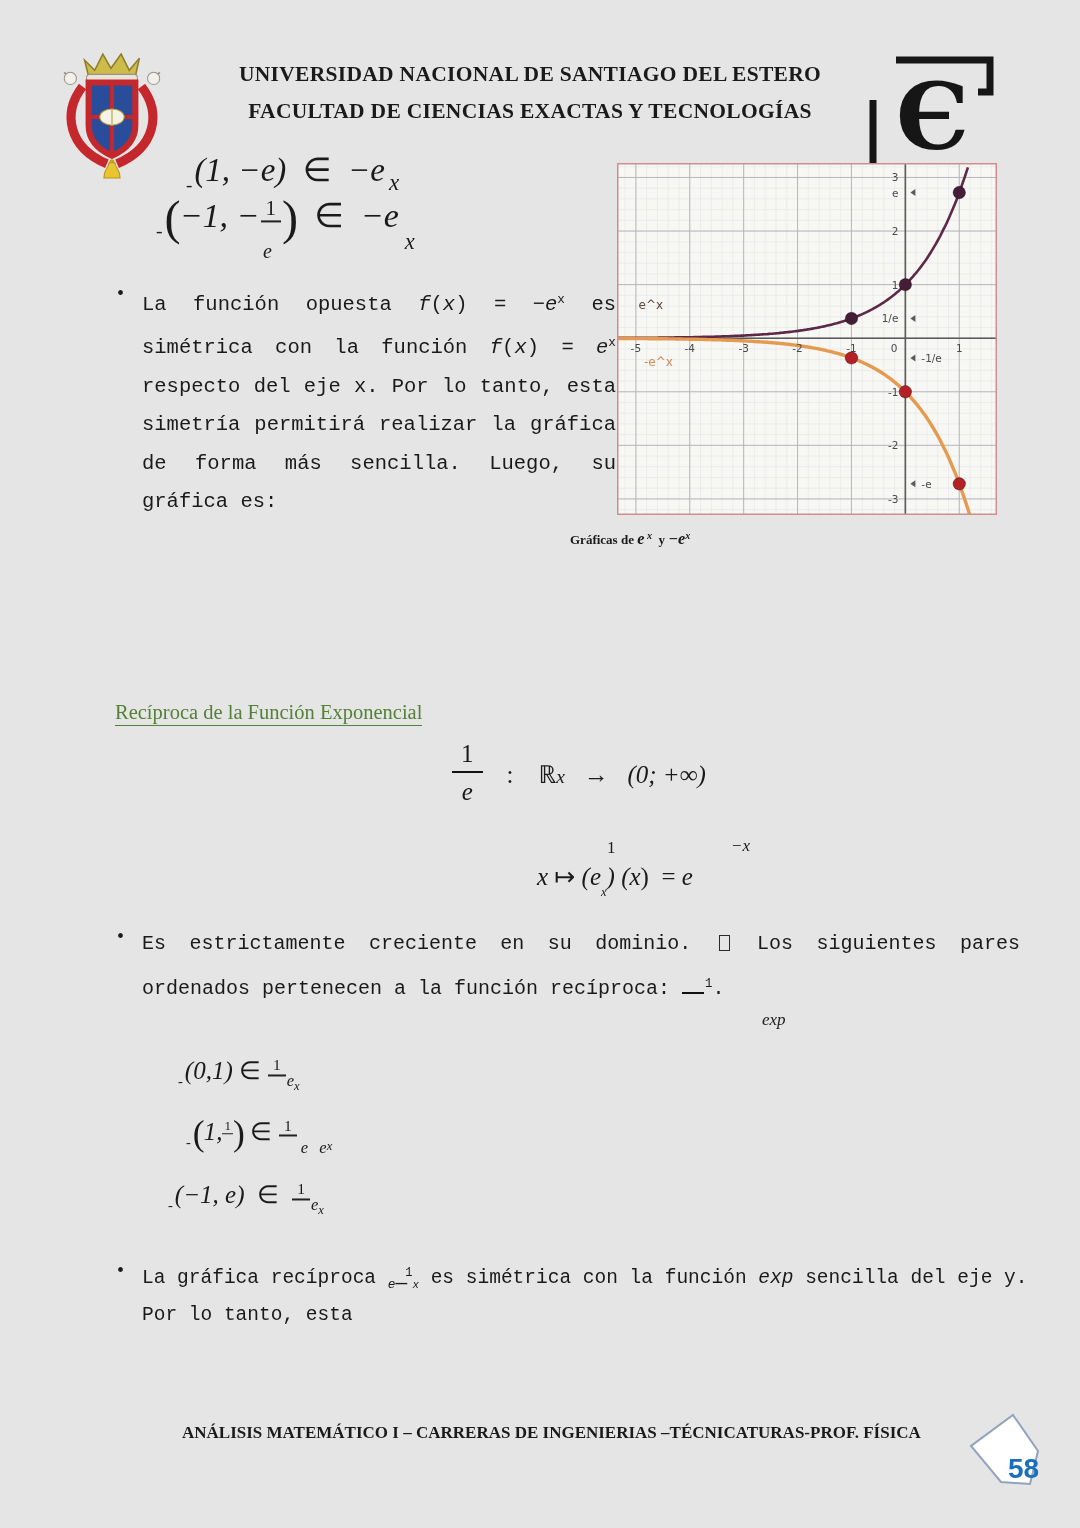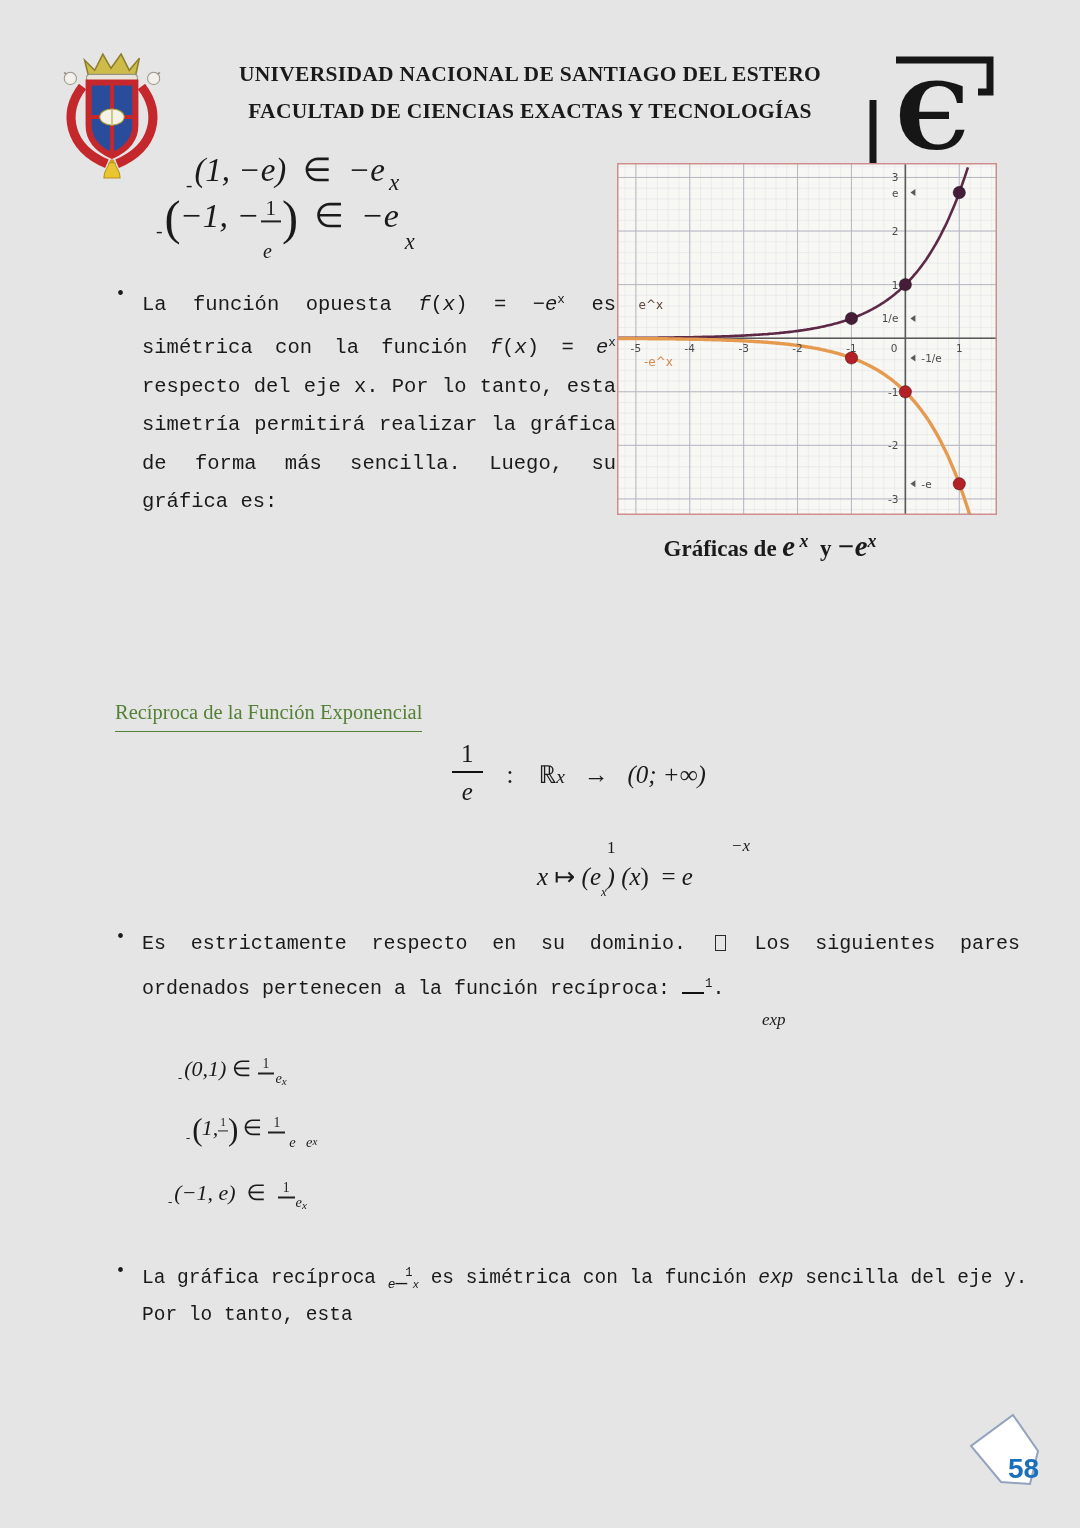--- a/index.html
+++ b/index.html
@@ -50,37 +50,37 @@
   .b2 { left:117px; top:924px; width:910px; }
   .b2 .btext { width:878px; font-size:20px; line-height:40px; text-align:justify; }
   .b3 { left:117px; top:1258px; width:930px; }
   .b3 .btext { width:905px; font-size:19.5px; line-height:30px; }
   .exp-displaced { left:762px; top:1010px; font-size:17px; font-style:italic; }
 
   
   .graph-box { left:617px; top:163px; width:380px; height:352px; }
   #graph-svg text.tick { font-family:"DejaVu Sans", sans-serif; font-size:10.5px; fill:#4a4a4a; }
   #graph-svg text.curvelabel { font-family:"DejaVu Sans", sans-serif; font-size:12px; }
-  .caption { left:570px; top:530px; width:400px; text-align:center; font-size:23px; }
-
-  
-  .section-title { left:115px; top:701px; font-size:20.5px; border-bottom:1.5px solid #538135; padding-bottom:7px; }
+  .caption { left:570px; top:530px; width:400px; text-align:left; font-size:13px; }
+
+  
+  .section-title { left:115px; top:701px; font-size:20.5px; border-bottom:1.5px solid #538135; padding-bottom:1px; }
 
   
   .math-recip { left:452px; top:740px; display:flex; align-items:center; gap:24px; font-size:25px; }
   .dfrac { display:inline-flex; flex-direction:column; align-items:center; }
   .dnum { border-bottom:2px solid #111; padding:0 9px 3px; line-height:1.1; }
   .dden { padding-top:5px; font-style:italic; line-height:1.1; }
   .math-map { left:537px; top:838px; height:64px; }
   .math-map .over { position:absolute; left:70px; top:0; font-size:17px; }
   .math-map .mmrow { display:block; margin-top:24px; font-size:25px; }
   .math-map .supx { position:absolute; left:194px; top:-2px; font-size:17px; font-style:italic; }
 
   
-  .prow { font-size:22px; }
+  .prow { font-size:25px; }
   .p1 { left:178px; top:1056px; }
   .p2 { left:186px; top:1112px; }
   .p3 { left:168px; top:1180px; }
 
   
   .footer { left:182px; top:1419px; font-weight:bold; font-size:17px; line-height:27px; }
   .badge { left:958px; top:1400px; }
   .badge text { font-family:"Liberation Sans", sans-serif; font-weight:bold; font-size:28px; fill:#1a6fbd; }
 </style>
 </head>
@@ -258,34 +258,35 @@
   </div>
 
   <div class="abs math-map">
     <span class="over">1</span>
     <span class="segs mmrow"><span class="sg i">x</span><span class="sg n"> ↦ </span><span class="sg i">(</span><span class="sg i">e</span><span class="sg ssub">x</span><span class="sg i">) (</span><span class="sg i">x</span><span class="sg n">)  = </span><span class="sg i">e</span></span>
     <span class="supx">−x</span>
   </div>
 
   <div class="abs bullet b2">
     <span class="marker">•</span>
-    <div class="btext segs"><span class="sg n">Es estrictamente respecto en su dominio. </span><span class="sg tofu"></span><span class="sg n"> Los siguientes pares ordenados pertenecen a la función recíproca: </span><span class="sg blank-bar"></span><span class="sg sup">1</span><span class="sg n">.</span></div>
+    <div class="btext segs"><span class="sg n">Es estrictamente creciente en su dominio. </span><span class="sg tofu"></span><span class="sg n"> Los siguientes pares ordenados pertenecen a la función recíproca: </span><span class="sg blank-bar"></span><span class="sg sup">1</span><span class="sg n">.</span></div>
   </div>
   <div class="abs exp-displaced">exp</div>
 
   <div class="abs prow p1 segs"><span class="sg lead">-</span><span class="sg i">(0,1)</span><span class="sg n"> ∈ </span><span class="sg fr">1</span><span class="sg sub">e</span><span class="sg ssub">x</span></div>
   <div class="abs prow p2 segs"><span class="sg lead">-</span><span class="sg bigp">(</span><span class="sg i">1,</span><span class="sg frs">1</span><span class="sg bigp">)</span><span class="sg n"> ∈ </span><span class="sg fr">1</span><span class="sg subg">e</span><span class="sg subg">  e</span><span class="sg ssub">x</span></div>
   <div class="abs prow p3 segs"><span class="sg lead">-</span><span class="sg i">(−1, e)</span><span class="sg n">  ∈  </span><span class="sg fr">1</span><span class="sg sub">e</span><span class="sg ssub">x</span></div>
 
   <div class="abs bullet b3">
     <span class="marker">•</span>
     <div class="btext segs"><span class="sg n">La gráfica recíproca </span><span class="sg sub">e</span><span class="sg lowbar">—</span><span class="sg sup">1</span><span class="sg subi">x</span><span class="sg n">   es simétrica con la función </span><span class="sg i">exp</span><span class="sg n"> sencilla del eje y. Por lo tanto, esta</span></div>
   </div>
 
   <div class="abs footer">
+    <div>ANÁLISIS MATEMÁTICO I – CARRERAS DE INGENIERIAS –TÉCNICATURAS-PROF. FÍSICA</div>
   </div>
 
   <svg class="abs badge" width="118" height="120" viewBox="0 0 118 120">
     <polygon points="55,15 80,51 72,84 43,82 13,46" fill="#ffffff" stroke="#93a3bd" stroke-width="2"></polygon>
     <text x="50" y="78">58</text>
   </svg>
 
 </div>
 
 </body></html>

